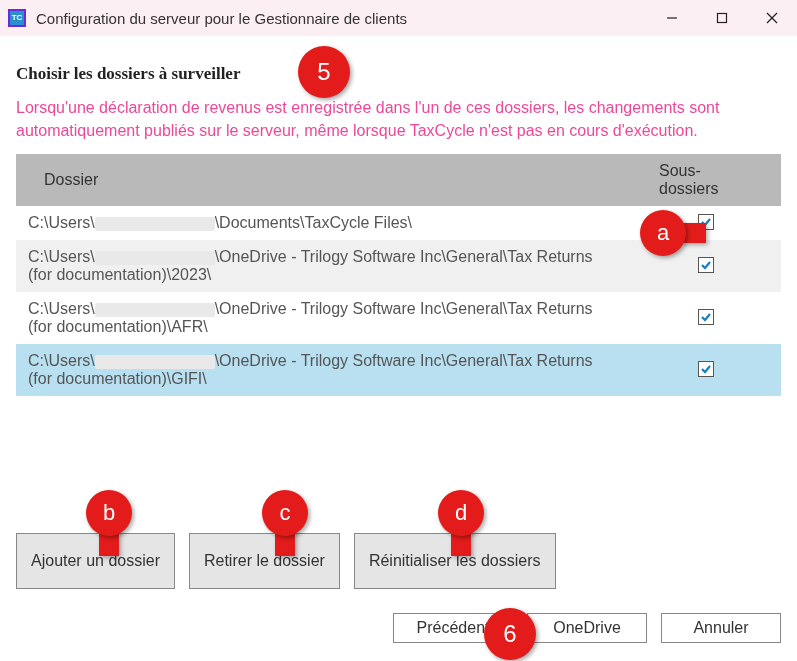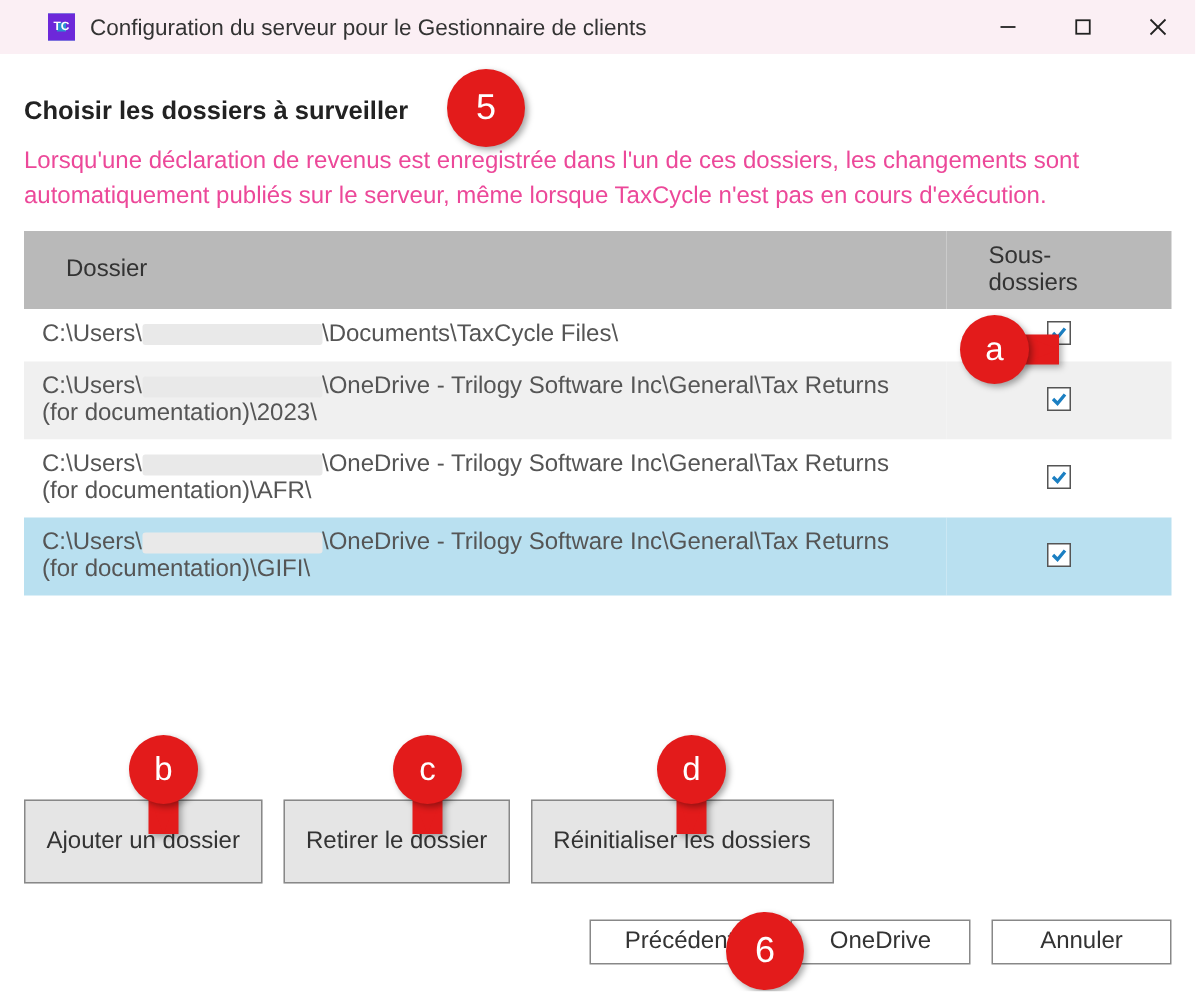--- a/index.html
+++ b/index.html
@@ -1,26 +1,26 @@
 <!DOCTYPE html>
 <html><head>
 <meta charset="utf-8">
 <style>
   * { box-sizing: border-box; }
   html, body { margin: 0; padding: 0; font-family: "Segoe UI", Tahoma, sans-serif; font-size: 15px; color: #444; background: #fff; }
   .window { width: 797px; height: 661px; position: relative; background: #fff; overflow: hidden; }
   .titlebar { height: 36px; background: #fbeff4; display: flex; align-items: center; padding: 0 0 0 8px; }
-  .titlebar .appicon { width: 18px; height: 18px; background: #2a8fd0; display: inline-flex; align-items: center; justify-content: center; margin-right: 10px; border: 6px solid #6d28d9; margin-left: 24px; }
+  .titlebar .appicon { width: 18px; height: 18px; background: #2a8fd0; display: inline-flex; align-items: center; justify-content: center; margin-right: 10px; border: 2px solid #6d28d9; }
   .titlebar .appicon span { color: #fff; font-size: 8px; font-weight: bold; line-height: 1; }
   .titlebar .title { font-size: 15px; color: #333; flex: 1; }
   .winbtns { display: flex; align-self: stretch; }
   .winbtn { width: 50px; display: flex; align-items: center; justify-content: center; }
   .winbtn svg { stroke: #222; stroke-width: 1.2; fill: none; }
   .content { padding: 20px 16px 0 16px; }
-  .heading { font-weight: 600; font-size: 17px; color: #222; margin-bottom: 12px; margin-top: 8px; }
+  .heading { font-weight: 600; font-size: 17px; color: #222; margin-bottom: 12px; margin-top: 8px; font-family: Liberation Serif, serif; }
   .description { font-size: 16px; color: #ec4899; line-height: 1.45; margin-bottom: 12px; }
   .table { width: 100%; border-collapse: collapse; }
   .table th { background: #b9b9b9; font-weight: 400; text-align: left; font-size: 16px; color: #333; padding: 8px 28px; }
   .table th:last-child { text-align: left; width: 150px; }
   .table td { padding: 8px 12px; font-size: 16px; color: #555; vertical-align: top; }
   .table tr.row-odd { background: #fff; }
   .table tr.row-even { background: #f0f0f0; }
   .table tr.row-selected { background: #b9e0f0; }
   .table td.chkcell { text-align: center; vertical-align: middle; }
   .chkbox { width: 16px; height: 16px; border: 1.4px solid #555; display: inline-flex; align-items: center; justify-content: center; background: #fff; }

